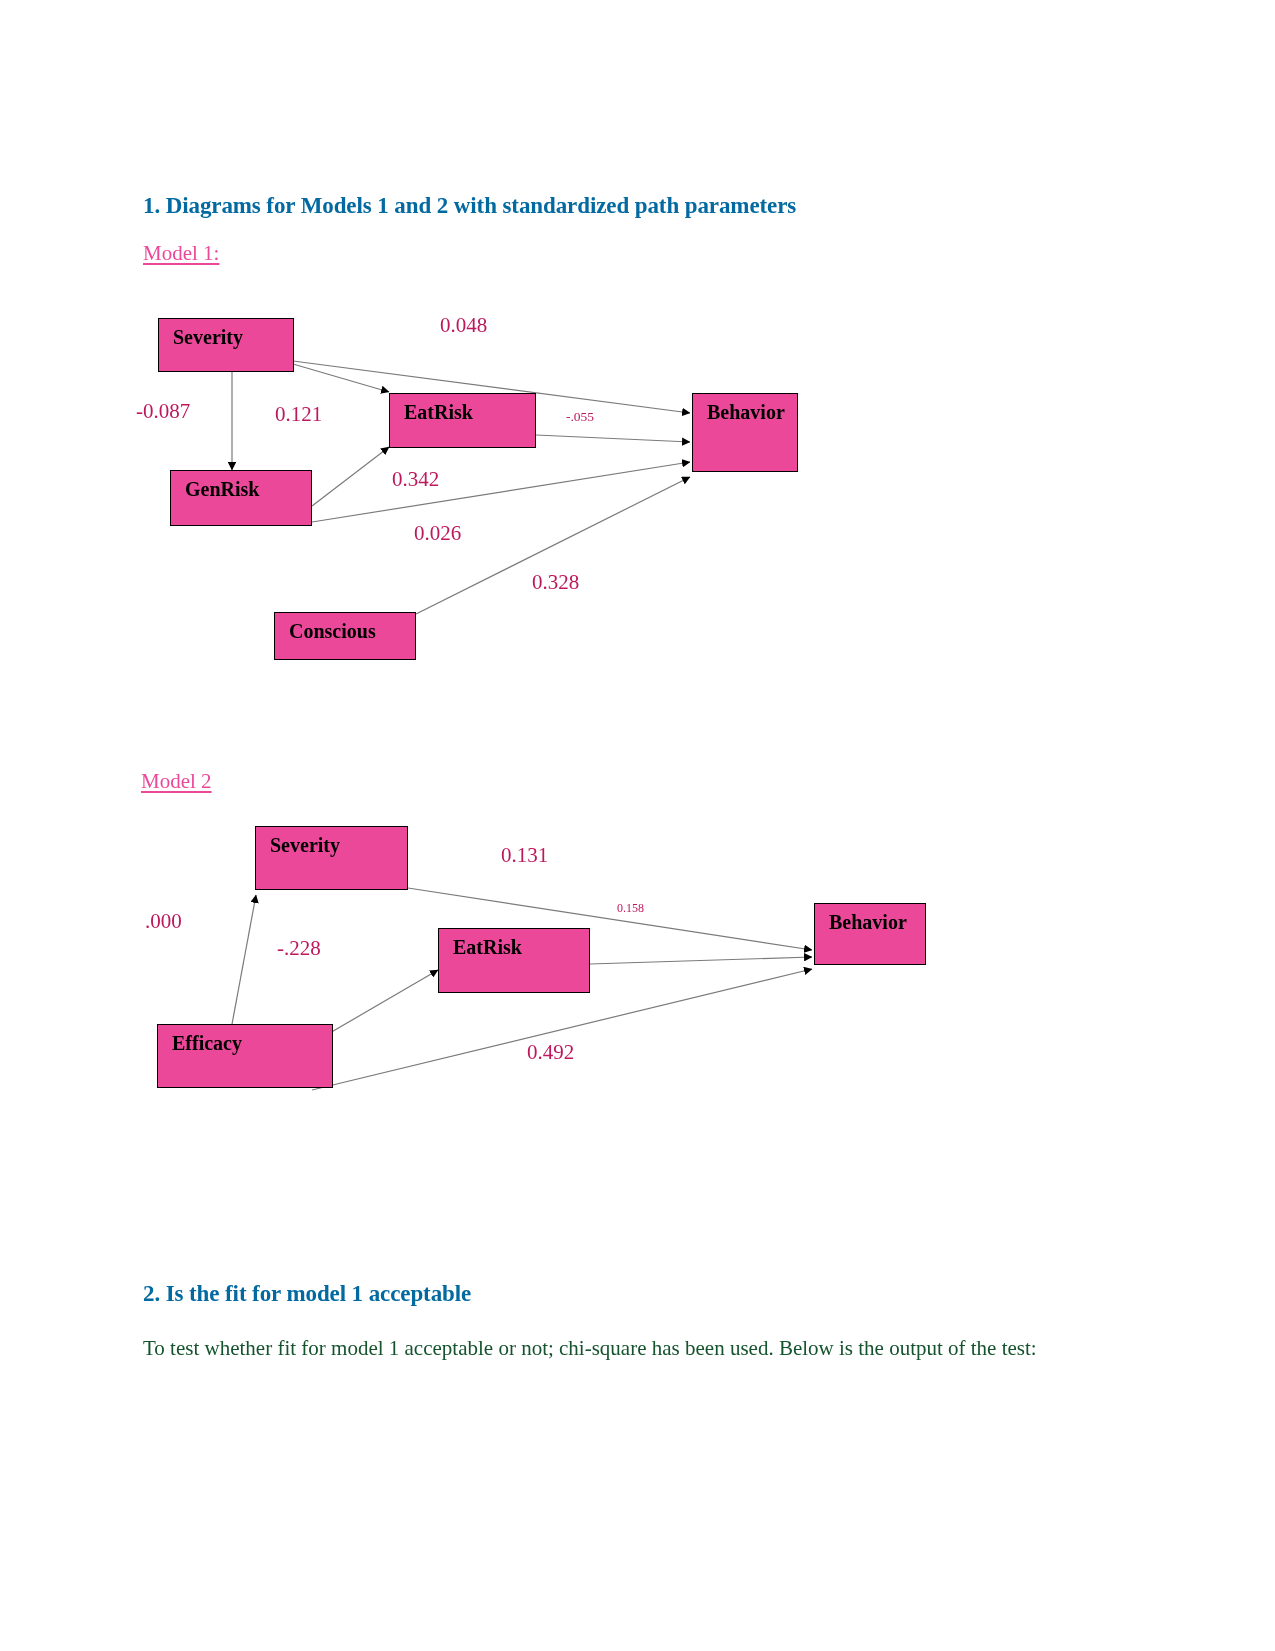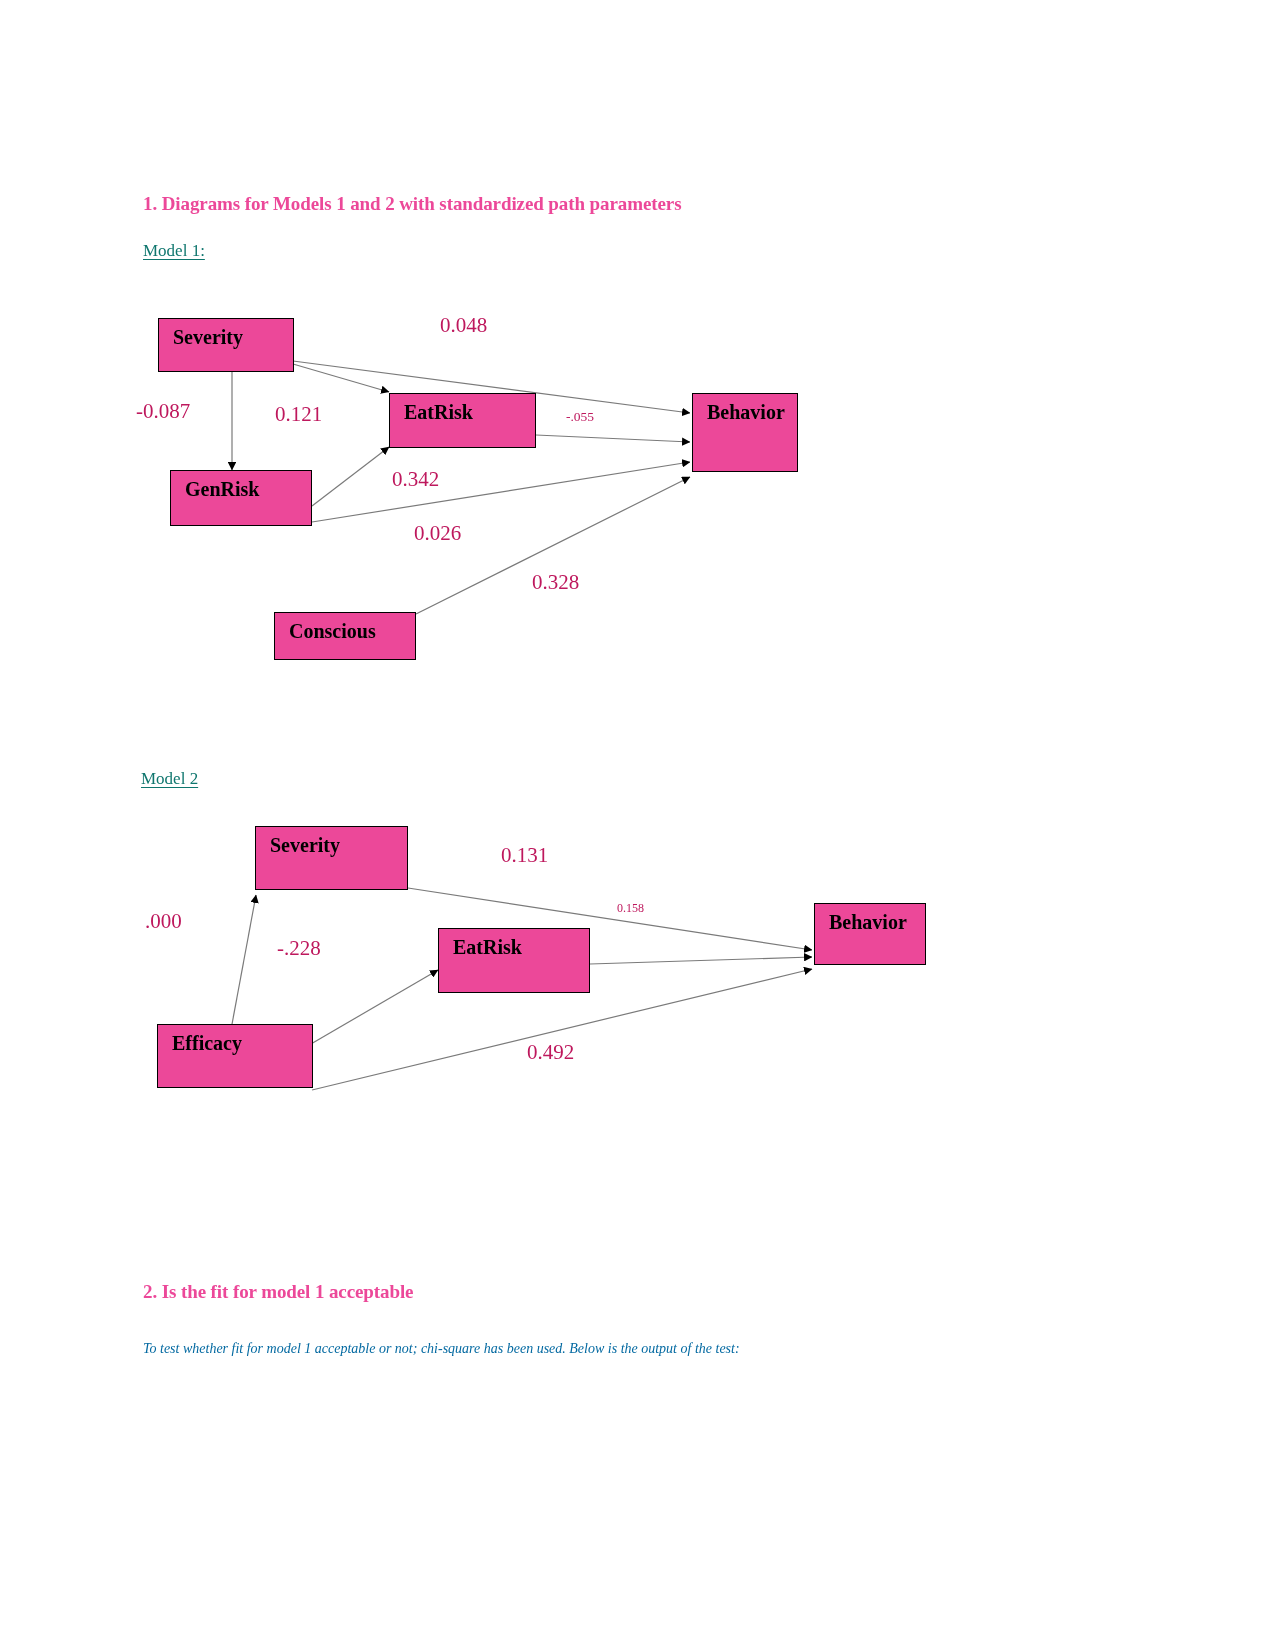--- a/index.html
+++ b/index.html
@@ -20,40 +20,39 @@
     left: 0; top: 0;
     width: 1275px;
     height: 1651px;
   }
 
   
   .h1 {
     position: absolute;
     font-family: "Liberation Serif", "DejaVu Serif", serif;
     font-weight: bold;
-    font-size: 19px;
+    font-size: 23px;
     letter-spacing: -0.1px;
+    color: #0369a1;
+    white-space: nowrap;
+  }
+  .doc-label {
+    position: absolute;
+    font-size: 21px;
     color: #ec4899;
-    white-space: nowrap;
-  }
-  .doc-label {
-    position: absolute;
-    font-size: 17px;
-    color: #0f766e;
     text-decoration: underline;
     text-underline-offset: 3px;
     white-space: nowrap;
   }
   .body-para {
     position: absolute;
-    font-size: 14px;
+    font-size: 21px;
     line-height: 47px;
-    color: #0369a1;
+    color: #14532d;
     text-align: justify;
-    font-style: italic;
   }
 
   
   .diagram {
     position: absolute;
   }
   .diagram svg {
     position: absolute;
     left: 0; top: 0;
     overflow: visible;
@@ -179,21 +178,21 @@
     </svg>
 
     <div class="node" style="left:255px; top:826px; width:153px; height:64px;">
       <span class="node-label">Severity</span>
     </div>
 
     <div class="node" style="left:438px; top:928px; width:152px; height:65px;">
       <span class="node-label">EatRisk</span>
     </div>
 
-    <div class="node" style="left:157px; top:1024px; width:156px; height:64px;">
+    <div class="node" style="left:157px; top:1024px; width:176px; height:64px;">
       <span class="node-label">Efficacy</span>
     </div>
 
     <div class="node" style="left:814px; top:903px; width:112px; height:62px;">
       <span class="node-label">Behavior</span>
     </div>
 
     <div class="plabel" style="left:145px; top:909px;">.000</div>
 
     <div class="plabel" style="left:277px; top:936px;">-.228</div>

